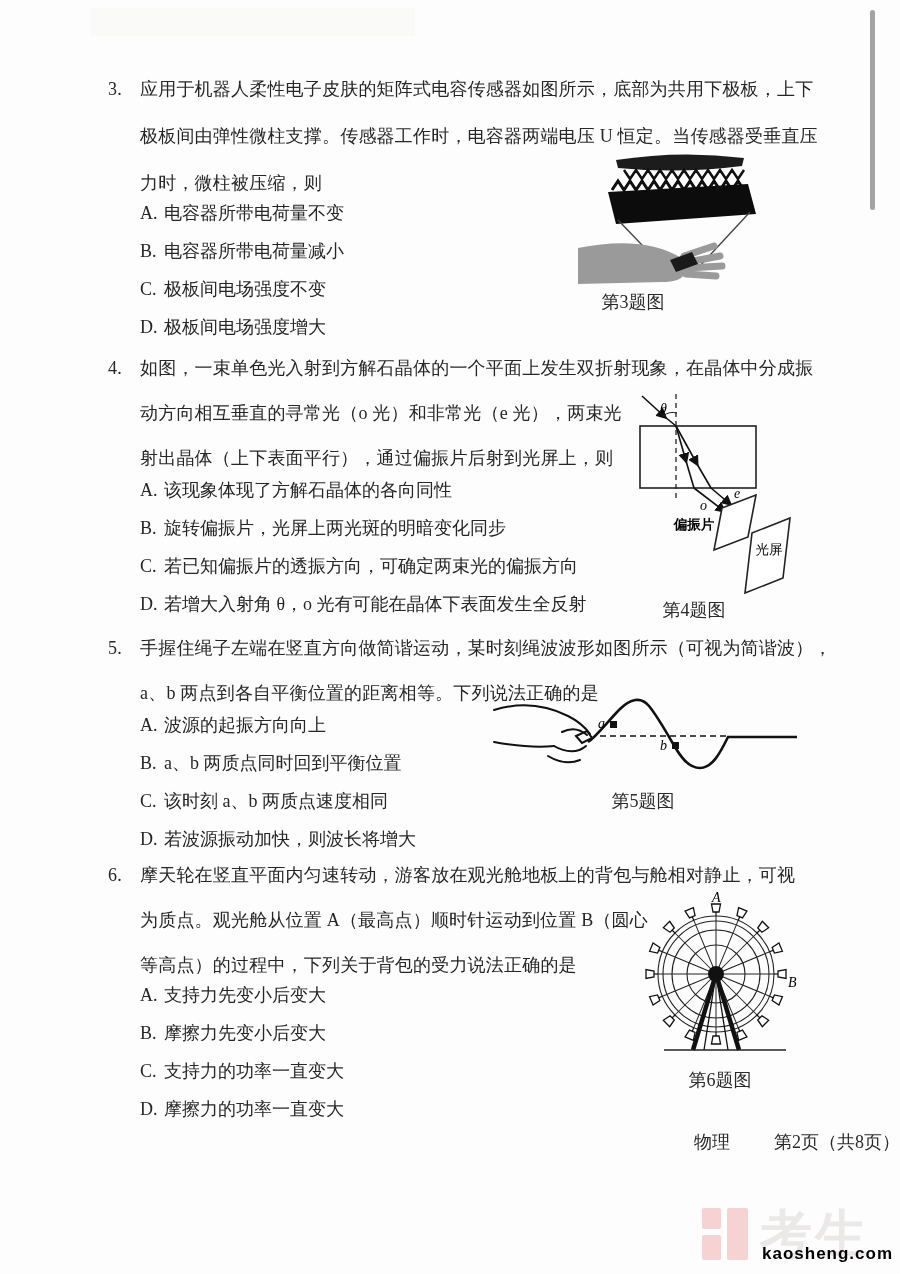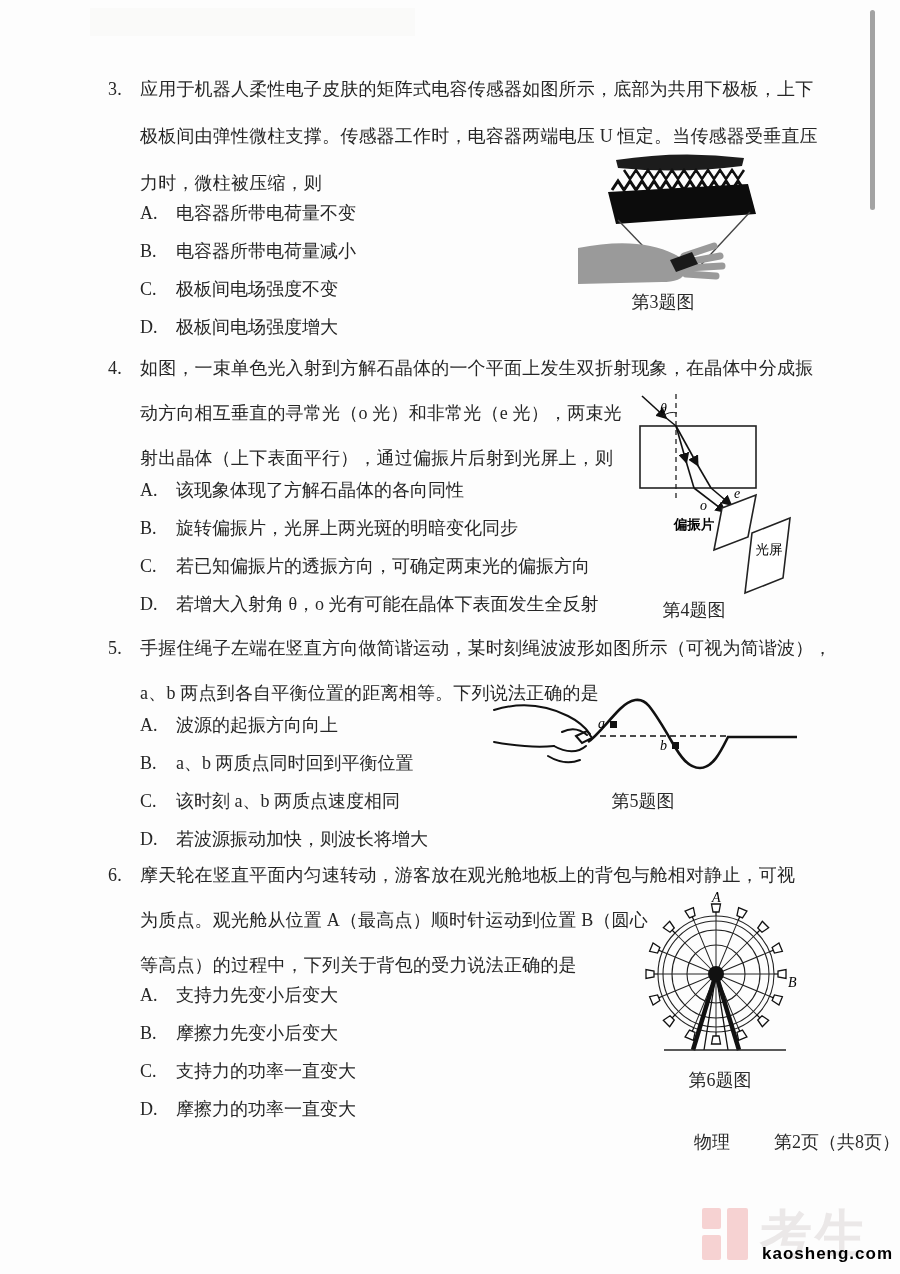--- a/index.html
+++ b/index.html
@@ -8,21 +8,21 @@
         font-family:"Liberation Serif","DejaVu Serif",serif;color:#262626;}
   .top-strip{position:absolute;left:90px;top:8px;width:325px;height:28px;background:#fafaf9;}
   .scrollbar{position:absolute;left:870px;top:10px;width:5px;height:200px;background:#a3a3a3;border-radius:3px;}
   .qblock{position:absolute;}
   .stems{position:absolute;left:108px;width:715px;font-size:18px;letter-spacing:.2px;}
   .stem-line{position:relative;padding-left:32px;white-space:nowrap;}
   .qnum{position:absolute;left:0;top:0;}
   .opts{position:absolute;left:140px;width:560px;font-size:18px;line-height:38px;}
   .opt{display:flex;white-space:nowrap;}
   .opt .olabel{width:24px;flex:0 0 24px;}
-  .opt .otext{margin-left:12px;}
+  .opt .otext{}
   .fig{position:absolute;}
   .figcap{position:absolute;font-size:18px;text-align:center;color:#2a2a2a;}
   .footer{position:absolute;left:0;top:1130px;width:900px;text-align:right;font-size:18px;color:#2a2a2a;}
   .footer .gap{display:inline-block;width:44px;}
   .watermark{position:absolute;left:702px;top:1206px;width:195px;height:58px;}
   .wm-logo{position:absolute;left:0;top:2px;width:48px;height:52px;}
   .wm-block{position:absolute;background:#f6d2d2;border-radius:2px;}
   .wm-b1{left:0;top:0;width:19px;height:21px;}
   .wm-b2{left:0;top:27px;width:19px;height:25px;}
   .wm-b3{left:25px;top:0;width:21px;height:52px;}
@@ -72,21 +72,21 @@
         <line x1="40" y1="70" x2="88" y2="120" stroke="#444" stroke-width="1.4"></line>
         <line x1="172" y1="62" x2="120" y2="118" stroke="#444" stroke-width="1.4"></line>
         <path d="M0,98 C40,90 72,92 96,104 C104,108 110,112 108,120 C106,130 96,132 84,132 L0,134 Z" fill="#9a9a9a"></path>
         <line x1="106" y1="106" x2="136" y2="96" stroke="#9a9a9a" stroke-width="7" stroke-linecap="round"></line>
         <line x1="110" y1="112" x2="142" y2="106" stroke="#9a9a9a" stroke-width="7" stroke-linecap="round"></line>
         <line x1="110" y1="118" x2="144" y2="116" stroke="#9a9a9a" stroke-width="7" stroke-linecap="round"></line>
         <line x1="108" y1="124" x2="138" y2="126" stroke="#9a9a9a" stroke-width="7" stroke-linecap="round"></line>
         <polygon points="92,110 114,102 120,114 98,122" fill="#1a1a1a"></polygon>
       </svg>
     </div>
-    <div class="figcap" style="left:578px;top:290px;width:170px;">第3题图</div>
+    <div class="figcap" style="left:548px;top:290px;width:170px;">第3题图</div>
   </div>
 
   <div class="qblock">
     <div class="stems" style="top:346px;line-height:45px;">
       <div class="stem-line"><span class="qnum">4.</span><span>如图，一束单色光入射到方解石晶体的一个平面上发生双折射现象，在晶体中分成振</span></div>
       <div class="stem-line"><span>动方向相互垂直的寻常光（o 光）和非常光（e 光），两束光</span></div>
       <div class="stem-line"><span>射出晶体（上下表面平行），通过偏振片后射到光屏上，则</span></div>
     </div>
     <div class="opts" style="top:471px;">
       <div class="opt">

